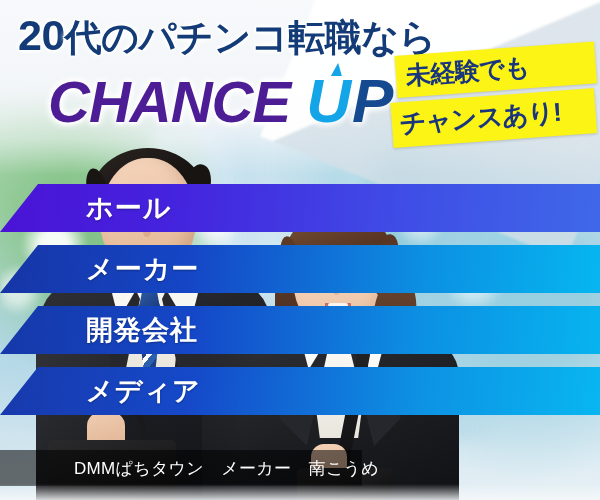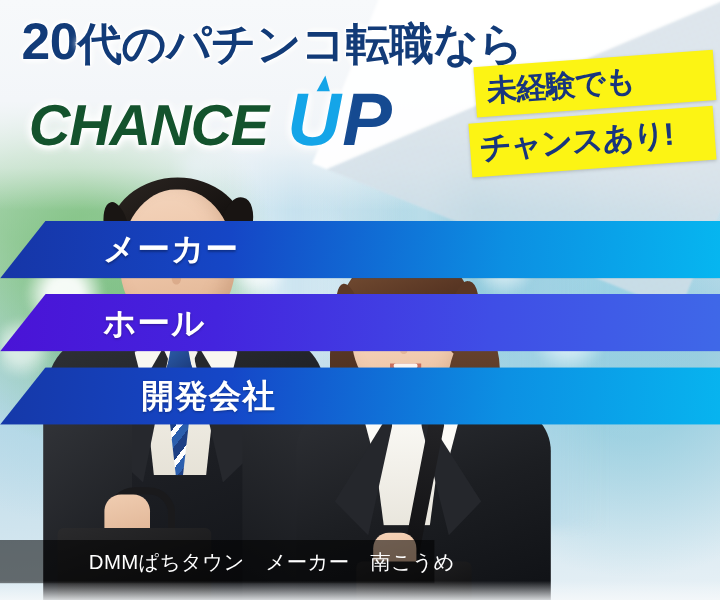--- a/index.html
+++ b/index.html
@@ -78,23 +78,24 @@
       1px 1px 0 #fff,-1px 1px 0 #fff,1px -1px 0 #fff,-1px -1px 0 #fff;
   }
   .headline .num{font-size:43px;}
 
   
   .chance-wrap{
     position:absolute;left:24px;top:70px;
     display:flex;align-items:baseline;white-space:nowrap;
   }
   .chance{
-    font-size:48px;font-weight:bold;font-style:italic;
-    letter-spacing:-1px;color:#14532d;line-height:1;
+    font-size:58px;font-weight:bold;font-style:italic;
+    letter-spacing:-1px;color:#4c1d95;line-height:1;
     text-shadow:0 0 10px #fff,0 0 10px #fff,0 0 6px #fff,0 2px 3px rgba(255,255,255,.9);
+    margin-left:24px;
   }
   .up-u{
     position:relative;
     font-size:62px;font-weight:bold;font-style:italic;
     color:#14a5e8;line-height:1;margin-left:16px;
     text-shadow:0 0 10px #fff,0 0 10px #fff,0 0 6px #fff;
   }
   .up-arrow{
     position:absolute;left:26px;top:-7px;width:0;height:0;
     border-left:5px solid transparent;
@@ -403,29 +404,32 @@
     <span class="up-u">U<span class="up-arrow"></span></span>
     <span class="up-p">P</span>
   </div>
 
   <div class="badge">
     <div class="badge-band b1">未経験でも</div>
     <div class="badge-band b2">チャンスあり!</div>
   </div>
 
   <div class="cat-list">
+    <div class="cat" style="background:linear-gradient(95deg,#4a13d6 0%,#4424de 30%,#3f4ee6 68%,#3f68e8 100%);">
+      <span class="cat-label">ホール</span>
+    </div>
     <div class="cat" style="background:linear-gradient(95deg,#1635a6 0%,#1546c6 32%,#0c8fe2 70%,#06b6f0 100%);">
       <span class="cat-label">メーカー</span>
     </div>
-    <div class="cat" style="background:linear-gradient(95deg,#4a13d6 0%,#4424de 30%,#3f4ee6 68%,#3f68e8 100%);">
-      <span class="cat-label">ホール</span>
-    </div>
-    <div class="cat" style="background:linear-gradient(95deg,#1538a8 0%,#1547c8 32%,#0c90e3 70%,#07b4ef 100%);padding-left:32px;">
+    <div class="cat" style="background:linear-gradient(95deg,#1538a8 0%,#1547c8 32%,#0c90e3 70%,#07b4ef 100%);">
       <span class="cat-label">開発会社</span>
     </div>
+    <div class="cat" style="background:linear-gradient(95deg,#1839ac 0%,#1549c9 32%,#0d92e4 70%,#08b6f0 100%);">
+      <span class="cat-label">メディア</span>
+    </div>
   </div>
 
   <div class="credit">
     <span class="credit-text">DMMぱちタウン　メーカー　南こうめ</span>
   </div>
 
   <div class="bottom-fade"></div>
 </div>
 
 </body></html>

